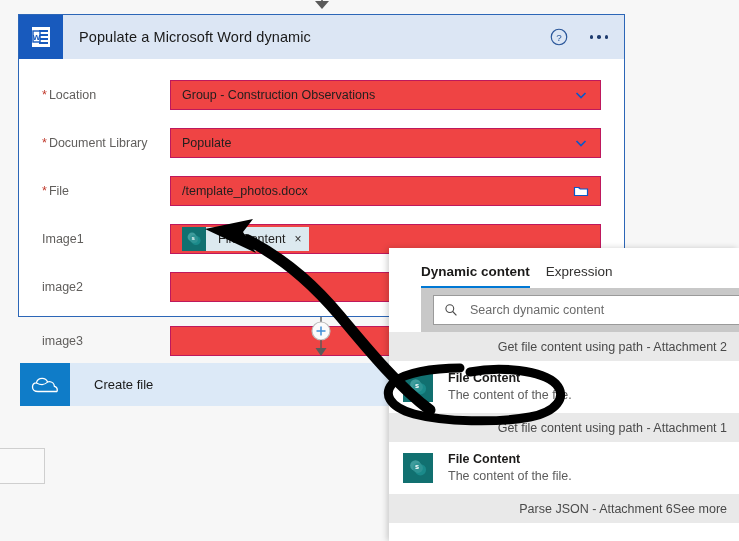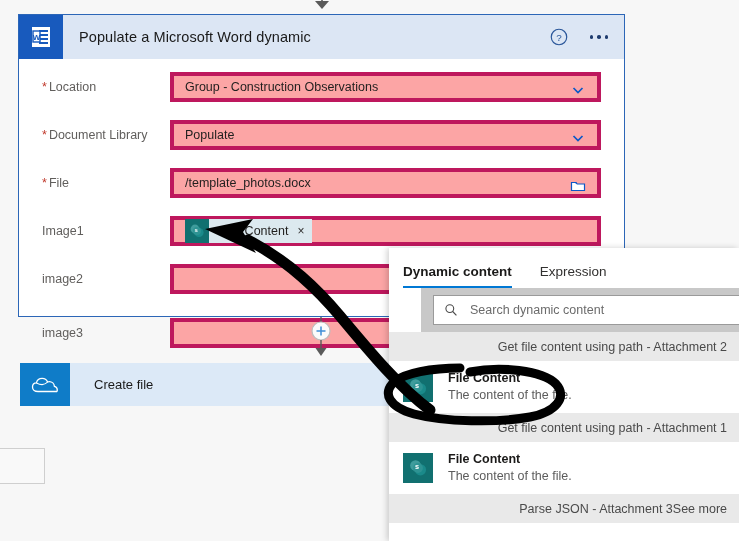--- a/index.html
+++ b/index.html
@@ -75,43 +75,43 @@
     padding: 6px 2px;
   }
   .ellipsis-icon i {
     width: 3.5px; height: 3.5px;
     background: #1f3c6e;
     border-radius: 50%;
     display: block;
   }
 
   
-  .card-body { padding: 12px 0 0 0; }
+  .card-body { padding: 20px 0 0 0; }
   .row {
     display: flex;
     align-items: center;
     height: 32px;
     margin-bottom: 16px;
     padding-left: 23px;
   }
   .row.r-image2 { margin-bottom: 22px; }
   .label {
     width: 128px;
     flex: none;
     font-size: 12.5px;
     color: #605e5c;
     white-space: nowrap;
   }
   .label .req { color: #c0392b; margin-right: 2px; }
   .field {
     flex: 1;
     margin-right: 23px;
     height: 30px;
-    border: 4px solid #be185d;
-    background: #fca5a5;
+    border: 1px solid #be185d;
+    background: #ef4444;
     box-sizing: border-box;
     display: flex;
     align-items: center;
     padding: 0 0 0 11px;
     position: relative;
   }
   .field-text {
     font-size: 12.5px;
     color: #201f1e;
   }
@@ -202,22 +202,22 @@
     width: 350px;
     height: 293px;
     background: #ffffff;
     box-shadow: -2px 0 6px rgba(0,0,0,.18);
     overflow: hidden;
   }
   .dc-tabs {
     display: flex;
     align-items: flex-end;
     height: 40px;
-    padding: 0 0 0 14px;
-    gap: 28px;
+    padding: 0 0 0 32px;
+    gap: 16px;
   }
   .dc-tab {
     font-size: 13.5px;
     color: #323130;
     padding-bottom: 9px;
     position: relative;
     cursor: pointer;
   }
   .dc-tab.active { font-weight: bold; color: #1b1a19; }
   .dc-tab.active::after {
@@ -472,21 +472,21 @@
         <text x="6.6" y="10.2" font-family="Liberation Sans, sans-serif" font-size="6" font-weight="bold" fill="#ffffff">s</text>
       </svg>
     </span>
     <span class="dc-item-text">
       <span class="dc-item-title" style="display:block">File Content</span>
       <span class="dc-item-sub" style="display:block">The content of the file.</span>
     </span>
   </div>
 
   <div class="dc-group">
-    <span>Parse JSON - Attachment 3</span>
+    <span>Parse JSON - Attachment 6</span>
     <span class="dc-seemore">See more</span>
   </div>
 
 </div>
 
 <svg class="annotation" viewBox="0 0 739 541">
 
   <path d="M470 372 C500 366 542 370 556 384 C568 397 556 412 530 417 C498 423 444 422 414 414 C389 407 382 393 394 382 C404 373 432 368 460 368" fill="none" stroke="#000000" stroke-width="9" stroke-linecap="round"></path>
 
   <path d="M430 410 C400 388 370 352 340 316 C318 290 290 262 248 240" fill="none" stroke="#000000" stroke-width="11" stroke-linecap="round"></path>

